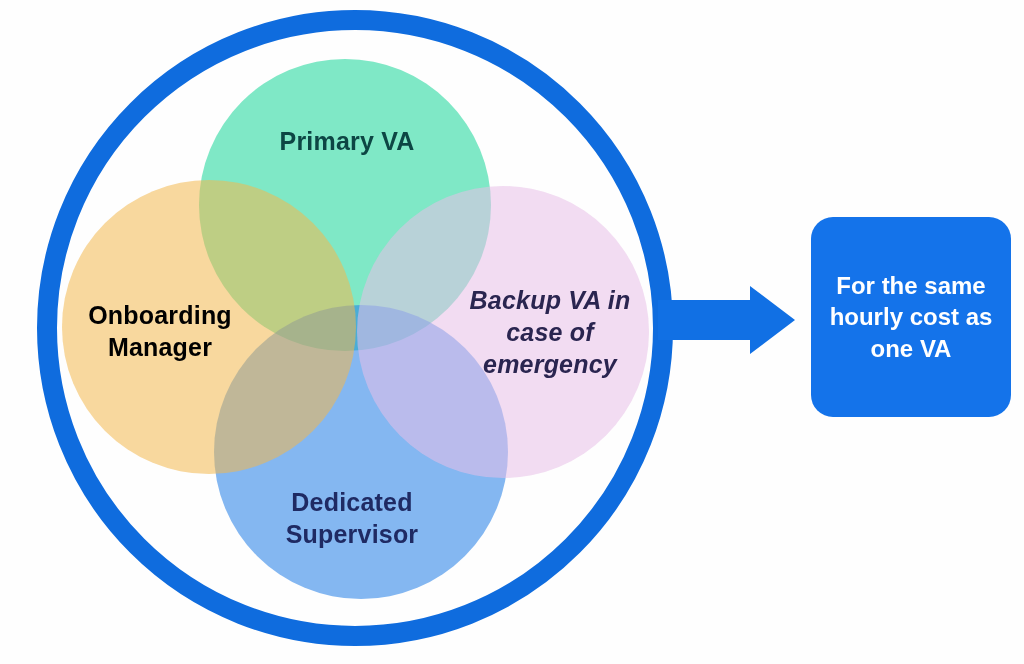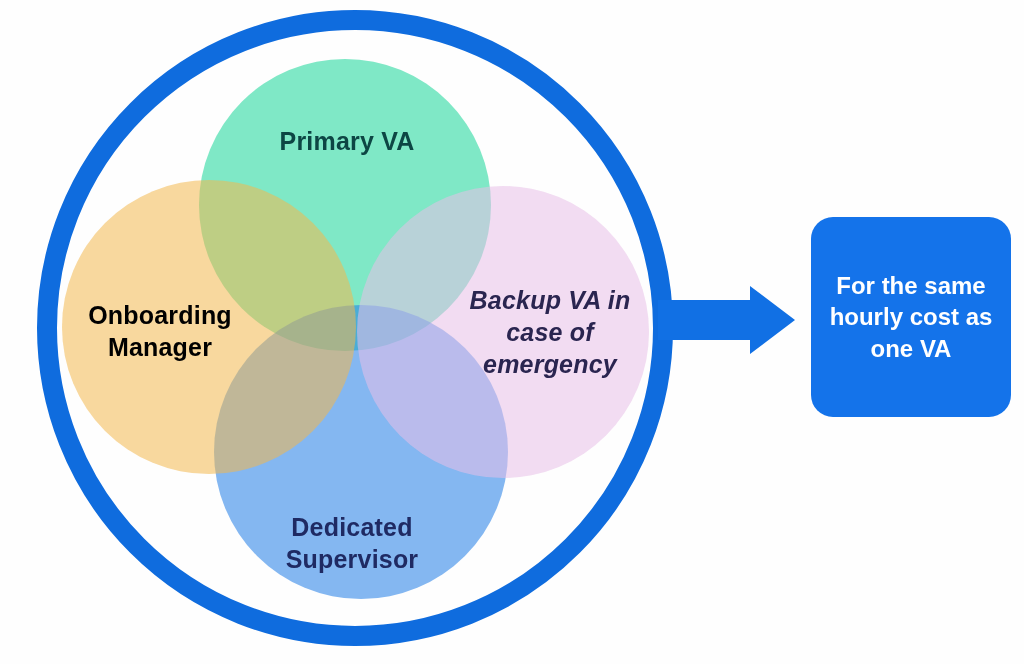--- a/index.html
+++ b/index.html
@@ -39,21 +39,21 @@
     font-weight: 700;
     font-size: 25px;
     line-height: 1.28;
     letter-spacing: 0.2px;
     z-index: 6;
     white-space: pre-line;
   }
   .l-primary    { left: 347px; top: 141px; width: 230px; }
   .l-onboarding { left: 160px; top: 331px; width: 200px; }
   .l-backup     { left: 550px; top: 332px; width: 165px; font-style: italic; }
-  .l-dedicated  { left: 352px; top: 518px; width: 175px; margin-top: 25px; }
+  .l-dedicated  { left: 352px; top: 518px; width: 175px; }
 
   
   .arrow-svg {
     position: absolute;
     left: 655px; top: 278px;
     z-index: 4;
   }
 
   
   .callout-box {

